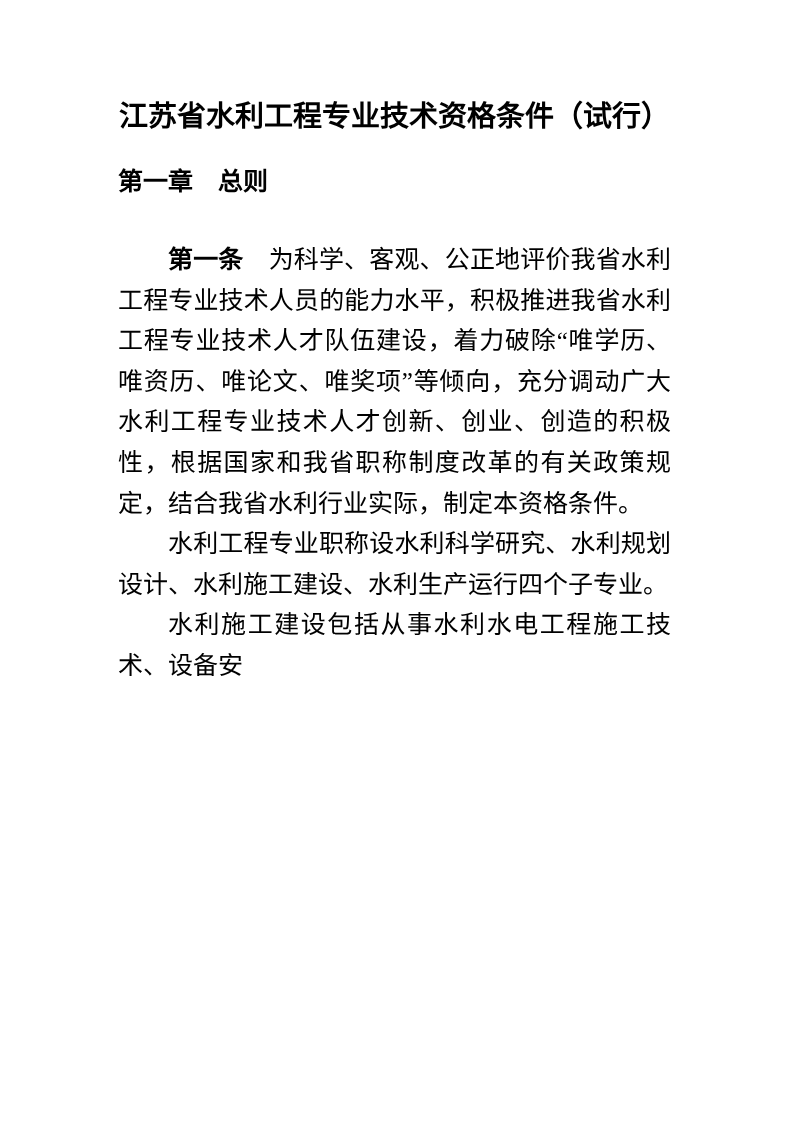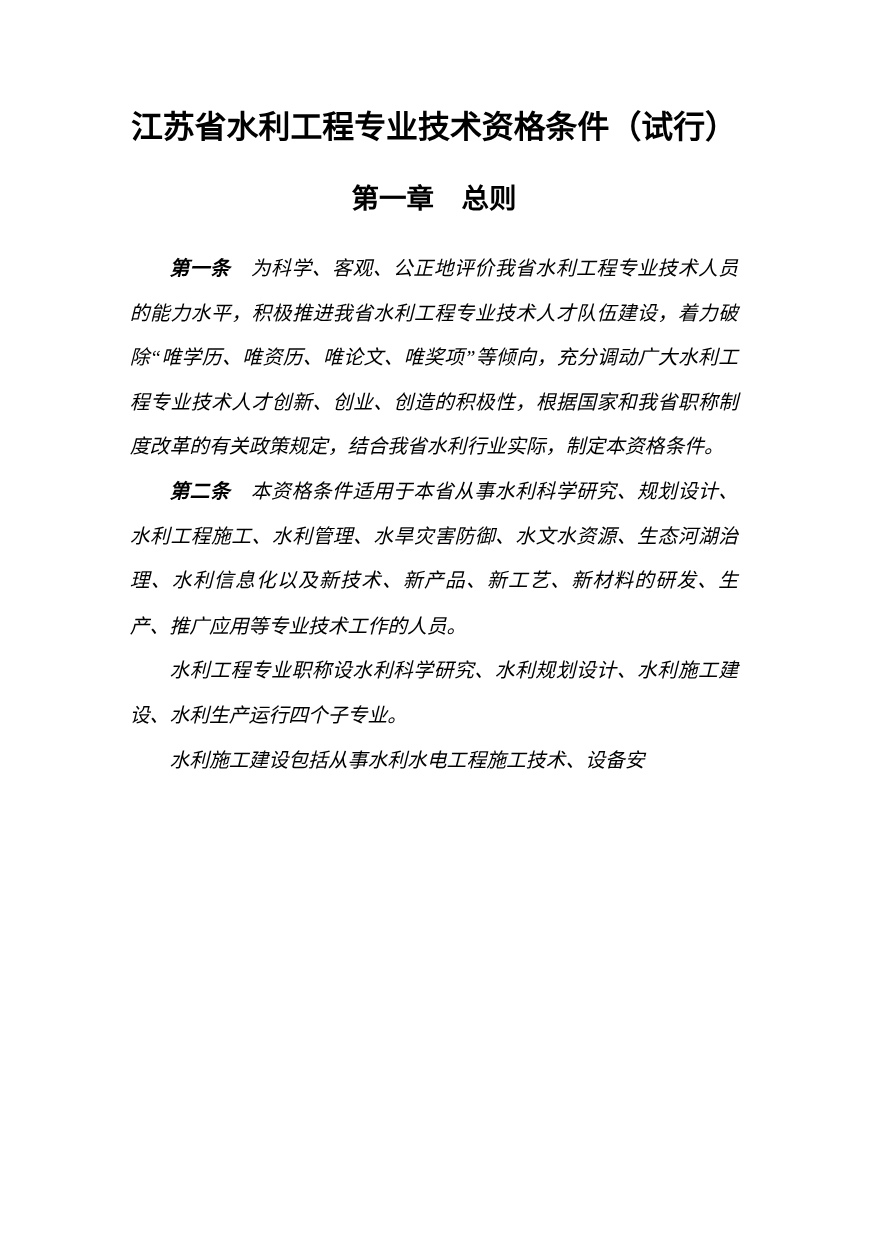--- a/index.html
+++ b/index.html
@@ -26,31 +26,29 @@
     line-height: 42px;
     text-align: center;
     letter-spacing: 0;
     white-space: nowrap;
   }
   .chapter-heading {
     font-family: "Liberation Sans", sans-serif;
     font-weight: bold;
     font-size: 25px;
     line-height: 36px;
-    text-align: center;
     margin-top: 26px;
   }
   .body-text {
-    margin-top: 25px;
+    margin-top: 40px;
     font-family: "Liberation Serif", serif;
-    font-size: 18px;
+    font-size: 25px;
     line-height: 40.6px;
     text-align: justify;
     text-justify: inter-ideograph;
-    font-style: italic;
   }
   .para {
     margin: 0;
     text-indent: 2em;
   }
   .para .lead {
     font-family: "Liberation Sans", sans-serif;
     font-weight: bold;
   }
 </style>
@@ -60,21 +58,20 @@
 <div class="page">
 
   <div class="doc-title">江苏省水利工程专业技术资格条件（试行）</div>
 
   <div class="chapter-heading">第一章　总则</div>
 
   <div class="body-text">
 
     <p class="para"><span class="lead">第一条</span><span>　为科学、客观、公正地评价我省水利工程专业技术人员的能力水平，积极推进我省水利工程专业技术人才队伍建设，着力破除“唯学历、唯资历、唯论文、唯奖项”等倾向，充分调动广大水利工程专业技术人才创新、创业、创造的积极性，根据国家和我省职称制度改革的有关政策规定，结合我省水利行业实际，制定本资格条件。</span></p>
 
-    <p class="para"><span class="lead">第二条</span><span>　本资格条件适用于本省从事水利科学研究、规划设计、水利工程施工、水利管理、水旱灾害防御、水文水资源、生态河湖治理、水利信息化以及新技术、新产品、新工艺、新材料的研发、生产、推广应用等专业技术工作的人员。</span></p>
 
     <p class="para"><span>水利工程专业职称设水利科学研究、水利规划设计、水利施工建设、水利生产运行四个子专业。</span></p>
 
 
 
     <p class="para"><span>水利施工建设包括从事水利水电工程施工技术、设备安</span></p>
 
   </div>
 
 </div>

